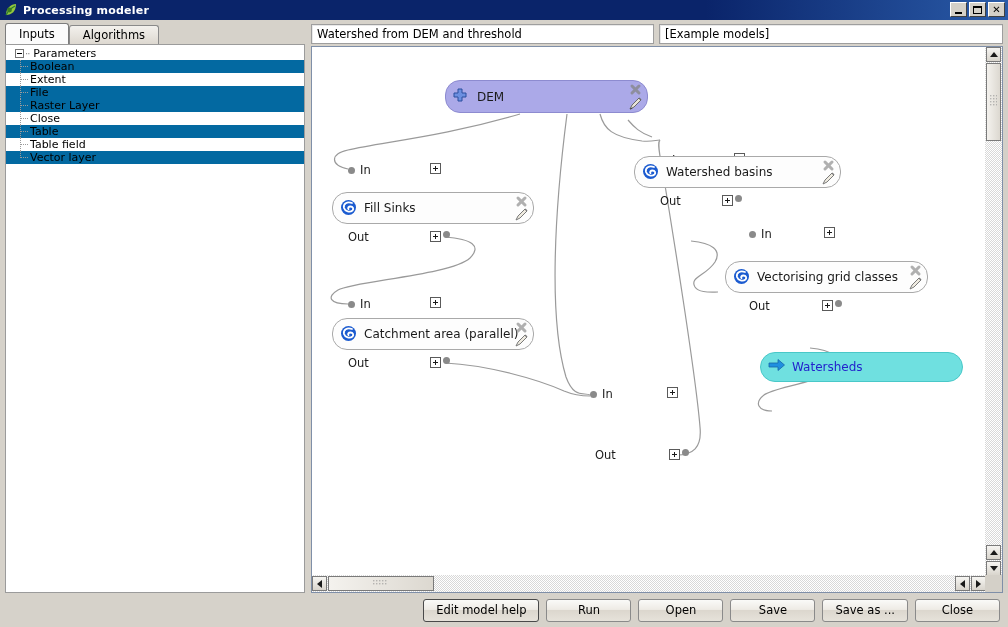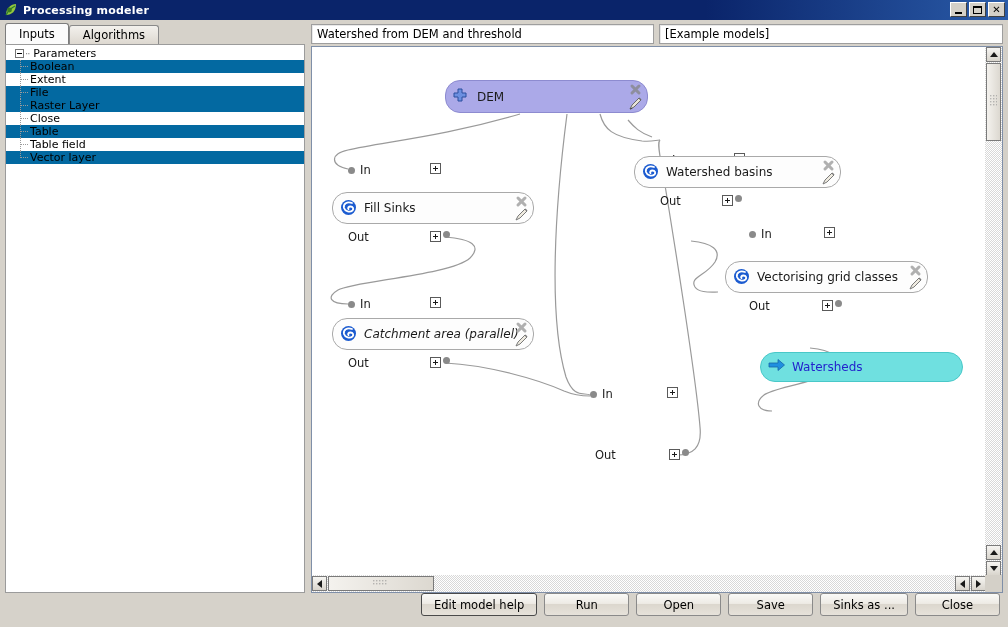--- a/index.html
+++ b/index.html
@@ -276,21 +276,21 @@
   .plusbox::before, .plusbox::after {
     content: ""; position: absolute; background: #1a1a1a;
   }
   .plusbox::before { left: 2px; top: 4px; width: 5px; height: 1px; }
   .plusbox::after  { left: 4px; top: 2px; width: 1px; height: 5px; }
 
   
   #buttonbar {
     position: absolute; left: 0; bottom: 0;
     width: 1008px; height: 34px;
-    display: flex; justify-content: flex-end;
+    display: flex; align-items: center; justify-content: flex-end;
     padding-right: 8px;
     box-sizing: border-box;
     gap: 7px;
     background: #d6d2ca;
     padding-left: 39px;
   }
   .btn {
     height: 23px;
     min-width: 85px;
     padding: 0 12px;
@@ -506,21 +506,21 @@
       <div class="plusbox" style="left:410px; top:148px;"></div>
       <span class="port out" style="left:423px; top:148px;">
         <span class="dot" style="margin:0;"></span>
       </span>
 
       <div class="port" style="left:36px; top:250px;">
         <span class="dot"></span>
         <span>In</span>
       </div>
       <div class="plusbox" style="left:118px; top:250px;"></div>
-      <div class="node alg" style="left:20px; top:271px; width:202px;font-style:italic;">
+      <div class="node alg" style="left:20px; top:271px; width:202px;">
         <span class="nicon">
           <svg width="17" height="17" viewBox="0 0 17 17">
             <circle cx="8.5" cy="8.5" r="7.5" fill="#1b5bd0"></circle>
             <path d="M12 4 C7 2, 3 5, 4 9 C5 12.5, 10 13.5, 12.5 11.5 C14 10, 13 7.5, 10.5 7.5 C8.5 7.5, 7.5 9, 8.5 10" fill="none" stroke="#ffffff" stroke-width="1.8" stroke-linecap="round"></path>
           </svg>
         </span>
         <span class="nlabel">Catchment area (parallel)</span>
         <span class="btn-x">
           <svg width="13" height="13" viewBox="0 0 13 13">
             <g stroke="#b0b0b0" stroke-width="3" stroke-linecap="round">
@@ -671,20 +671,20 @@
     <div class="btn">
       <span>Run</span>
     </div>
     <div class="btn">
       <span>Open</span>
     </div>
     <div class="btn">
       <span>Save</span>
     </div>
     <div class="btn">
-      <span>Sinks as ...</span>
+      <span>Save as ...</span>
     </div>
     <div class="btn">
       <span>Close</span>
     </div>
   </div>
 
 </div>
 
 </body></html>

